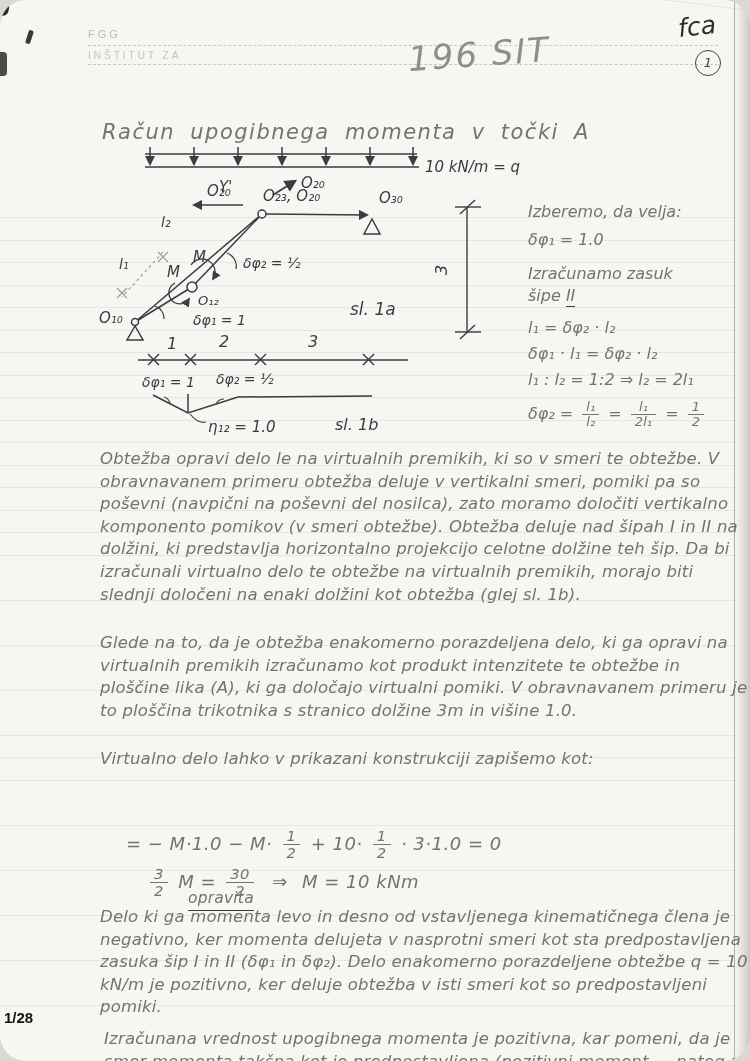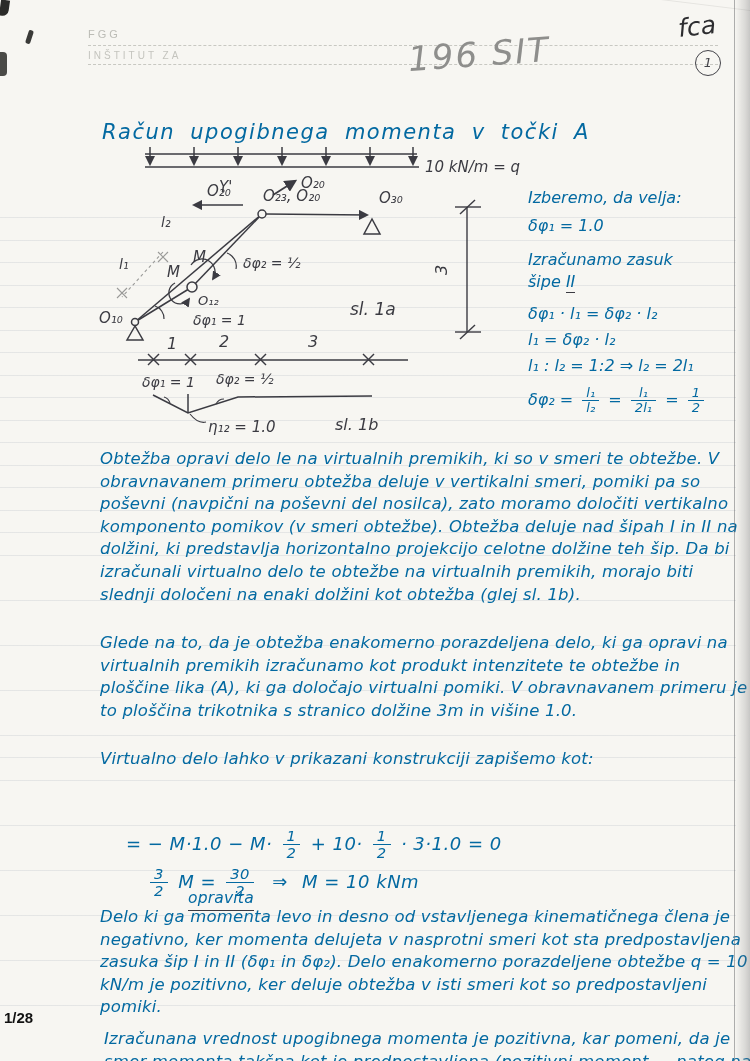--- a/index.html
+++ b/index.html
@@ -1,19 +1,19 @@
 <!DOCTYPE html>
 <html><head>
 <meta charset="utf-8">
 <style>
   html,body{margin:0;padding:0;background:#d8d8d4;}
   .page{position:relative;width:750px;height:1061px;background:#f7f6f2;overflow:hidden;
-        font-family:"DejaVu Sans",sans-serif;}
+        font-family:"DejaVu Sans",sans-serif;border-radius:26px;}
   .abs{position:absolute;}
-  .hand{font-style:italic;color:#0369a1;}
+  .hand{font-style:italic;color:#737373;}
   .pencil{font-style:italic;color:#8e8e8c;}
   .ruling{left:0;top:196px;width:736px;height:812px;z-index:0;
     background:repeating-linear-gradient(to bottom,transparent 0px,transparent 21.5px,
       rgba(145,155,170,0.18) 21.5px,rgba(145,155,170,0.18) 22.5px);}
   .edge-right{right:0;top:0;width:15px;height:1061px;z-index:3;
     background:linear-gradient(to right,rgba(0,0,0,0) 0%,rgba(110,110,112,0.22) 70%,rgba(90,90,92,0.30) 100%);
     border-left:1px solid rgba(120,120,124,0.35);}
   .artifact{background:#2b2b29;z-index:4;}
   .stamp{color:#bcbcb6;letter-spacing:3px;font-size:11px;font-family:"Liberation Sans",sans-serif;}
   .stampline{border-bottom:1px dashed #c8c8c2;height:0;}
@@ -163,30 +163,30 @@
       <polyline points="33,63 68,81 118,65 252,64"></polyline>
       <line x1="68" y1="62" x2="68" y2="81"></line>
       <path d="M 44 65 A 9 9 0 0 1 50 71" stroke-width="1.1"></path>
       <path d="M 96 72 A 9 9 0 0 1 104 67" stroke-width="1.1"></path>
       <path d="M 70 82 q 8 10 16 8" stroke-width="1.1"></path>
     </g>
     <text x="88" y="100" font-size="15">η₁₂ = 1.0</text>
     <text x="215" y="98" font-size="16">sl. 1b</text>
   </svg>
 
-  <div class="abs hand note-col" style="left:528px;top:188px;">
+  <div class="abs hand note-col" style="left:528px;top:202px;">
     <div class="nl">Izberemo, da velja:</div>
     <div class="nl" style="margin-bottom:14px;">δφ₁ = 1.0</div>
     <div class="nl" style="margin-bottom:2px;">Izračunamo zasuk</div>
     <div class="nl" style="margin-bottom:12px;">
       <span>šipe</span>
       <span class="uline">II</span>
     </div>
+    <div class="eq">l₁ = δφ₂ · l₂</div>
     <div class="eq">δφ₁ · l₁ = δφ₂ · l₂</div>
-    <div class="eq">l₁ = δφ₂ · l₂</div>
     <div class="eq" style="margin-bottom:10px;">l₁ : l₂ = 1:2  ⇒  l₂ = 2l₁</div>
     <div class="eq">
       <span>δφ₂ =</span>
       <span class="frac"><span class="fn">l₁</span><span class="fd">l₂</span></span>
       <span>=</span>
       <span class="frac"><span class="fn">l₁</span><span class="fd">2l₁</span></span>
       <span>=</span>
       <span class="frac"><span class="fn">1</span><span class="fd">2</span></span>
     </div>
   </div>

